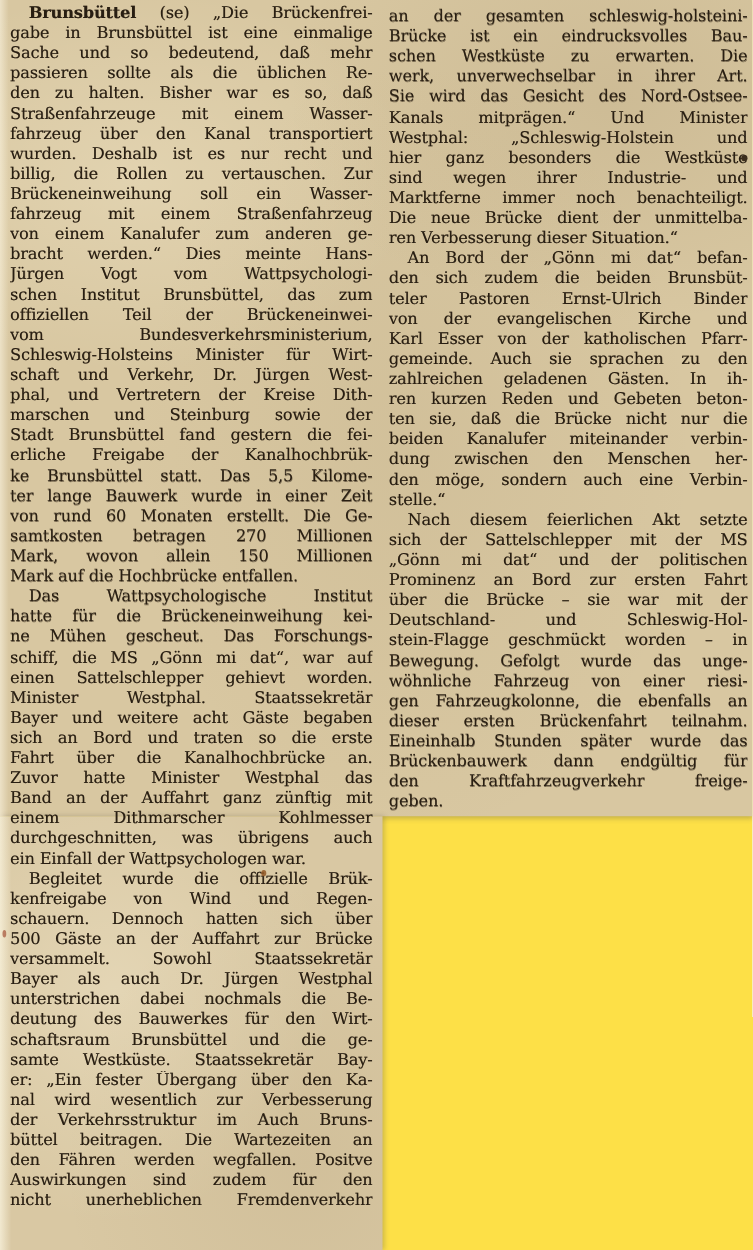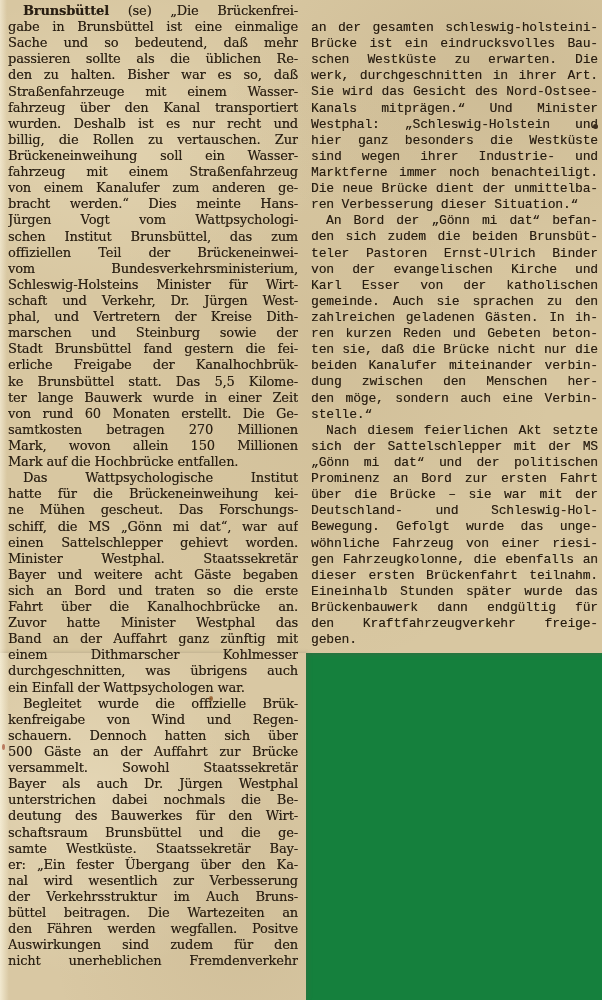--- a/index.html
+++ b/index.html
@@ -8,21 +8,21 @@
     width: 602px;
     height: 1000px;
     background: #ffffff;
     font-family: "DejaVu Serif", "Liberation Serif", serif;
     overflow: hidden;
   }
   .scan {
     position: relative;
     width: 602px;
     height: 1000px;
-    background: #15803d;
+    background: #fde047;
     overflow: hidden;
   }
   
   .paper-upper {
     position: absolute;
     left: 0; top: 0;
     width: 602px; height: 653px;
     background:
       radial-gradient(ellipse 320px 220px at 18% 22%, rgba(255,246,220,0.25), rgba(255,246,220,0) 70%),
       radial-gradient(ellipse 380px 260px at 82% 12%, rgba(110,85,45,0.10), rgba(110,85,45,0) 70%),
@@ -45,21 +45,21 @@
   }
   .col {
     position: absolute;
     color: #281e12;
     font-size: 12.9px;
     line-height: 16.12px;
     letter-spacing: -0.1px;
     text-shadow: 0.25px 0.25px 0 rgba(42,30,16,0.55);
   }
   .col-left  { left: 8px;   top: 3px; width: 290px; }
-  .col-right { left: 311px; top: 20px; width: 287px; font-family: Liberation Mono, monospace; }
+  .col-right { left: 311px; top: 6px; width: 287px; }
   .line {
     height: 16.12px;
     overflow: hidden;
     text-align: justify;
     text-align-last: justify;
     -moz-text-align-last: justify;
   }
   .line.para-end {
     text-align-last: left;
     -moz-text-align-last: left;
@@ -137,21 +137,21 @@
       <div class="line">der Verkehrsstruktur im Auch Bruns-</div>
       <div class="line">büttel beitragen. Die Wartezeiten an</div>
       <div class="line">den Fähren werden wegfallen. Positve</div>
       <div class="line">Auswirkungen sind zudem für den</div>
       <div class="line">nicht unerheblichen Fremdenverkehr</div>
     </div>
   <div class="col col-right">
       <div class="line">an der gesamten schleswig-holsteini-</div>
       <div class="line">Brücke ist ein eindrucksvolles Bau-</div>
       <div class="line">schen Westküste zu erwarten. Die</div>
-      <div class="line">werk, durchgeschnitten in ihrer Art.</div>
+      <div class="line">werk, unverwechselbar in ihrer Art.</div>
       <div class="line">Sie wird das Gesicht des Nord-Ostsee-</div>
       <div class="line">Kanals mitprägen.“ Und Minister</div>
       <div class="line">Westphal: „Schleswig-Holstein und</div>
       <div class="line">hier ganz besonders die Westküste</div>
       <div class="line">sind wegen ihrer Industrie- und</div>
       <div class="line">Marktferne immer noch benachteiligt.</div>
       <div class="line">Die neue Brücke dient der unmittelba-</div>
       <div class="line para-end">ren Verbesserung dieser Situation.“</div>
       <div class="line para-start">An Bord der „Gönn mi dat“ befan-</div>
       <div class="line">den sich zudem die beiden Brunsbüt-</div>
@@ -165,20 +165,21 @@
       <div class="line">beiden Kanalufer miteinander verbin-</div>
       <div class="line">dung zwischen den Menschen her-</div>
       <div class="line">den möge, sondern auch eine Verbin-</div>
       <div class="line para-end">stelle.“</div>
       <div class="line para-start">Nach diesem feierlichen Akt setzte</div>
       <div class="line">sich der Sattelschlepper mit der MS</div>
       <div class="line">„Gönn mi dat“ und der politischen</div>
       <div class="line">Prominenz an Bord zur ersten Fahrt</div>
       <div class="line">über die Brücke – sie war mit der</div>
       <div class="line">Deutschland- und Schleswig-Hol-</div>
+      <div class="line">stein-Flagge geschmückt worden – in</div>
       <div class="line">Bewegung. Gefolgt wurde das unge-</div>
       <div class="line">wöhnliche Fahrzeug von einer riesi-</div>
       <div class="line">gen Fahrzeugkolonne, die ebenfalls an</div>
       <div class="line">dieser ersten Brückenfahrt teilnahm.</div>
       <div class="line">Eineinhalb Stunden später wurde das</div>
       <div class="line">Brückenbauwerk dann endgültig für</div>
       <div class="line">den Kraftfahrzeugverkehr freige-</div>
       <div class="line para-end">geben.</div>
     </div>
 

